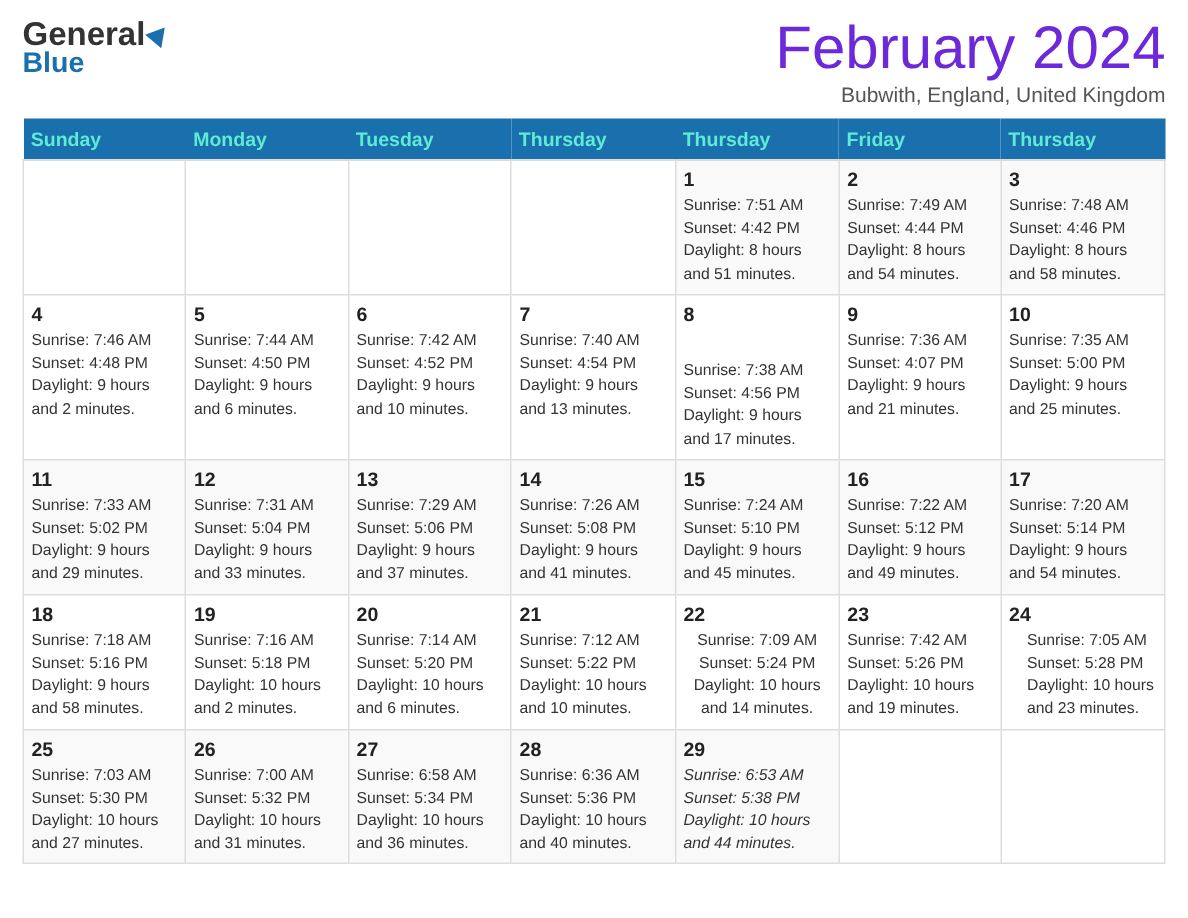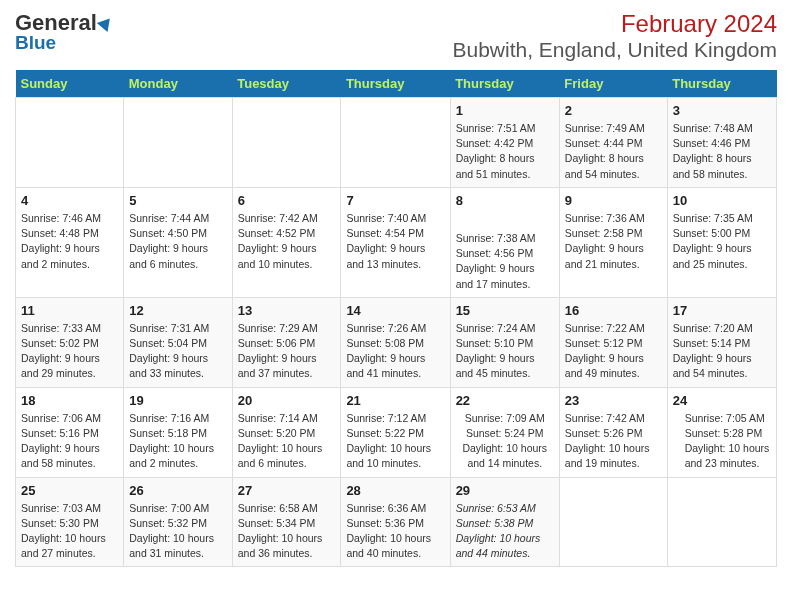--- a/index.html
+++ b/index.html
@@ -30,36 +30,36 @@
       border-right: 7px solid transparent;
       border-bottom: 12px solid #1a6fad;
       margin-left: 2px;
       vertical-align: middle;
       transform: rotate(40deg);
     }
     .title-area {
       text-align: right;
     }
     .main-title {
-      font-size: 24px;
+      font-size: 40px;
       font-weight: normal;
-      color: #b91c1c;
+      color: #6d28d9;
     }
     .subtitle {
-      font-size: 21px;
+      font-size: 14px;
       color: #555;
     }
     table {
       width: 100%;
       border-collapse: collapse;
       font-size: 11px;
     }
     thead tr th {
       background-color: #1a6fad;
-      color: #bef264;
+      color: #5eead4;
       text-align: left;
       padding: 6px 5px;
       font-size: 13px;
       font-weight: bold;
     }
     tbody tr td {
       vertical-align: top;
       padding: 5px 5px;
       border: 1px solid #ddd;
       width: 113px;
@@ -171,21 +171,21 @@
         <td>
           <div class="day-number">8</div>
           <div class="day-info" style="white-space: pre-line; margin-top: 23px;">Sunrise: 7:38 AM
 Sunset: 4:56 PM
 Daylight: 9 hours
 and 17 minutes.</div>
         </td>
         <td>
           <div class="day-number">9</div>
           <div class="day-info" style="white-space: pre-line;">Sunrise: 7:36 AM
-Sunset: 2:58 PM
+Sunset: 4:07 PM
 Daylight: 9 hours
 and 21 minutes.</div>
         </td>
         <td>
           <div class="day-number">10</div>
           <div class="day-info" style="white-space: pre-line;">Sunrise: 7:35 AM
 Sunset: 5:00 PM
 Daylight: 9 hours
 and 25 minutes.</div>
         </td>
@@ -237,21 +237,21 @@
           <div class="day-number">17</div>
           <div class="day-info" style="white-space: pre-line;">Sunrise: 7:20 AM
 Sunset: 5:14 PM
 Daylight: 9 hours
 and 54 minutes.</div>
         </td>
       </tr>
       <tr>
         <td>
           <div class="day-number">18</div>
-          <div class="day-info" style="white-space: pre-line;">Sunrise: 7:06 AM
+          <div class="day-info" style="white-space: pre-line;">Sunrise: 7:18 AM
 Sunset: 5:16 PM
 Daylight: 9 hours
 and 58 minutes.</div>
         </td>
         <td>
           <div class="day-number">19</div>
           <div class="day-info" style="white-space: pre-line;">Sunrise: 7:16 AM
 Sunset: 5:18 PM
 Daylight: 10 hours
 and 2 minutes.</div>

